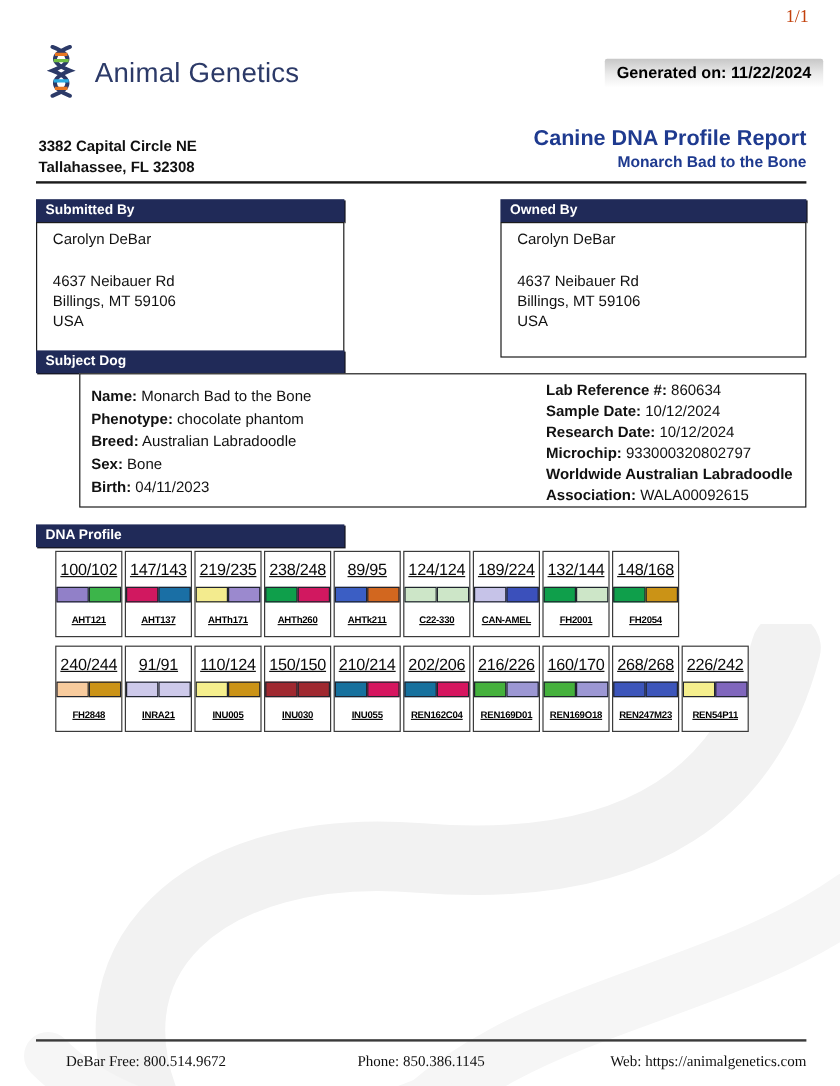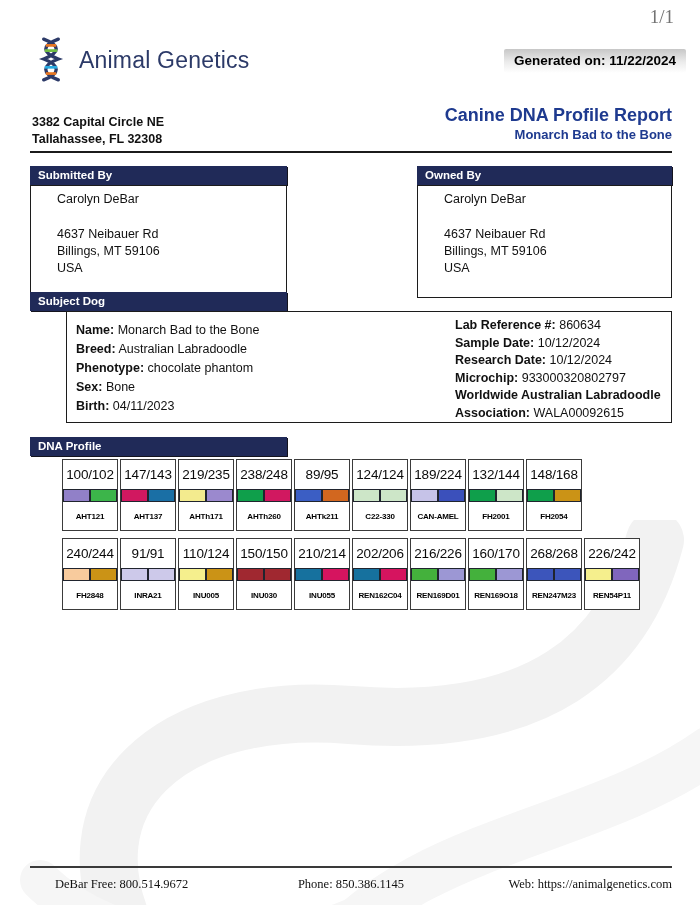--- a/index.html
+++ b/index.html
@@ -8,21 +8,21 @@
     font-family:"Liberation Sans",sans-serif;color:#111;overflow:hidden;
   }
   .serif{font-family:"Liberation Serif",serif;}
 
   
   .watermark{position:absolute;left:0;top:520px;width:700px;height:385px;z-index:0;}
 
   .content{position:absolute;inset:0;z-index:1;}
 
   
-  .page-indicator{position:absolute;top:6px;right:26px;font-size:19px;color:#737373;}
+  .page-indicator{position:absolute;top:6px;right:26px;font-size:15px;color:#c2410c;}
   .logo{position:absolute;top:36px;left:33px;display:flex;align-items:center;gap:10px;}
   .logo-text{font-size:23px;font-weight:500;color:#2c3a68;letter-spacing:.2px;}
   .generated-box{
     position:absolute;top:49px;right:14px;padding:4px 10px 5px;
     background:linear-gradient(180deg,#c7c7c7 0%,#ececec 55%,#ffffff 100%);
     font-size:13.5px;font-weight:bold;color:#000;border-radius:2px;
   }
   .address-block{position:absolute;top:114px;left:32px;font-size:12.5px;font-weight:bold;line-height:17px;}
   .title-block{position:absolute;top:104px;right:28px;text-align:right;}
   .report-title{font-size:18px;font-weight:bold;color:#1e3a8f;line-height:22px;}
@@ -32,33 +32,33 @@
   
   .bar{
     background:#202a58;color:#fff;font-weight:bold;font-size:11.5px;
     height:19px;line-height:19px;padding-left:8px;box-sizing:border-box;
     box-shadow:1px 1px 0 #14141e;
   }
   .box{background:#fff;border:1.5px solid #1c1c1c;box-sizing:border-box;}
 
   .submitted{position:absolute;top:166px;left:30px;width:257px;}
   .owned{position:absolute;top:166px;left:417px;width:255px;}
-  .party-body{height:113px;padding:5px 26px;font-size:12.5px;line-height:17px;}
+  .party-body{height:113px;padding:5px 13px;font-size:12.5px;line-height:17px;}
   .party-name{margin-bottom:18px;}
 
   .subject{position:absolute;top:292px;left:30px;width:642px;}
   .subject .bar{width:257px;}
   .subject-body{height:112px;position:relative;margin-left:36px;}
   .subject-left{position:absolute;left:9px;top:9px;width:340px;font-size:12.5px;line-height:19px;}
   .subject-right{position:absolute;left:388px;top:5px;width:252px;font-size:12.5px;line-height:17.5px;}
   .field b{font-weight:bold;}
 
   .dna{position:absolute;top:437px;left:30px;width:642px;}
   .dna .bar{width:257px;}
-  .dna-table{position:absolute;left:32px;top:22px;}
+  .dna-table{position:absolute;left:16px;top:22px;text-decoration:underline;}
   .dna-row{display:flex;gap:2px;margin-bottom:7px;}
   .dna-cell{
     width:56px;height:72px;border:1.5px solid #3b3b3b;background:#fff;
     display:flex;flex-direction:column;box-sizing:border-box;
   }
   .dna-value{flex:0 0 29px;display:flex;align-items:center;justify-content:center;
     font-size:13.5px;color:#0a0a0a;letter-spacing:-.2px;}
   .dna-band{height:13px;display:flex;}
   .dna-seg{flex:1;border:1.5px solid #20242e;box-sizing:border-box;}
   .dna-label{flex:1;display:flex;align-items:center;justify-content:center;
@@ -134,22 +134,22 @@
             <div>USA</div>
           </div>
       </div>
     </div>
 
     <div class="subject">
       <div class="bar">Subject Dog</div>
       <div class="box subject-body">
         <div class="subject-left">
             <div class="field"><b>Name:</b><span> Monarch Bad to the Bone</span></div>
+            <div class="field"><b>Phenotype:</b><span> chocolate phantom</span></div>
             <div class="field"><b>Breed:</b><span> Australian Labradoodle</span></div>
-            <div class="field"><b>Phenotype:</b><span> chocolate phantom</span></div>
             <div class="field"><b>Sex:</b><span> Bone</span></div>
             <div class="field"><b>Birth:</b><span> 04/11/2023</span></div>
           </div>
         <div class="subject-right">
             <div class="field"><b>Lab Reference #:</b><span> 860634</span></div>
             <div class="field"><b>Sample Date:</b><span> 10/12/2024</span></div>
             <div class="field"><b>Research Date:</b><span> 10/12/2024</span></div>
             <div class="field"><b>Microchip:</b><span> 933000320802797</span></div>
             <div class="field"><b>Worldwide Australian Labradoodle Association:</b><span> WALA00092615</span></div>
           </div>

